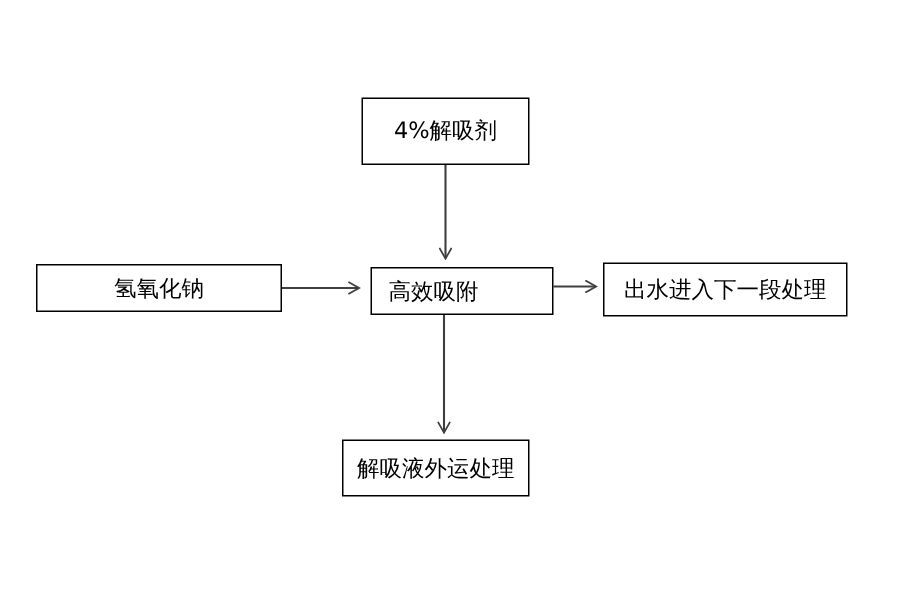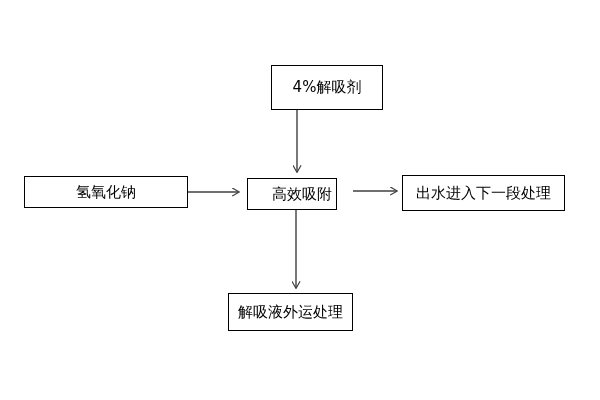--- a/index.html
+++ b/index.html
@@ -21,24 +21,24 @@
     border: 1.5px solid #000000;
     background: #ffffff;
     display: flex;
     align-items: center;
     justify-content: center;
     font-size: 15px;
     color: #000000;
     white-space: nowrap;
     line-height: 1;
   }
-  #node-desorbent        { left: 241px; top: 65px;  width: 112px; height: 45px; margin-left: 30px; }
+  #node-desorbent        { left: 241px; top: 65px;  width: 112px; height: 45px; }
   #node-naoh             { left: 24px;  top: 176px; width: 164px; height: 32px; }
-  #node-adsorption       { left: 247px; top: 178px; width: 90px; height: 32px;
-                           justify-content: flex-start; padding-left: 24px; }
+  #node-adsorption       { left: 247px; top: 178px; width: 122px; height: 32px;
+                           justify-content: flex-start; padding-left: 11px; }
   #node-effluent         { left: 402px; top: 175px; width: 163px; height: 36px; }
   #node-desorption-out   { left: 228px; top: 293px; width: 125px; height: 38px; }
   #arrow-layer {
     position: absolute;
     left: 0; top: 0;
     width: 600px;
     height: 400px;
     pointer-events: none;
   }
 </style>

